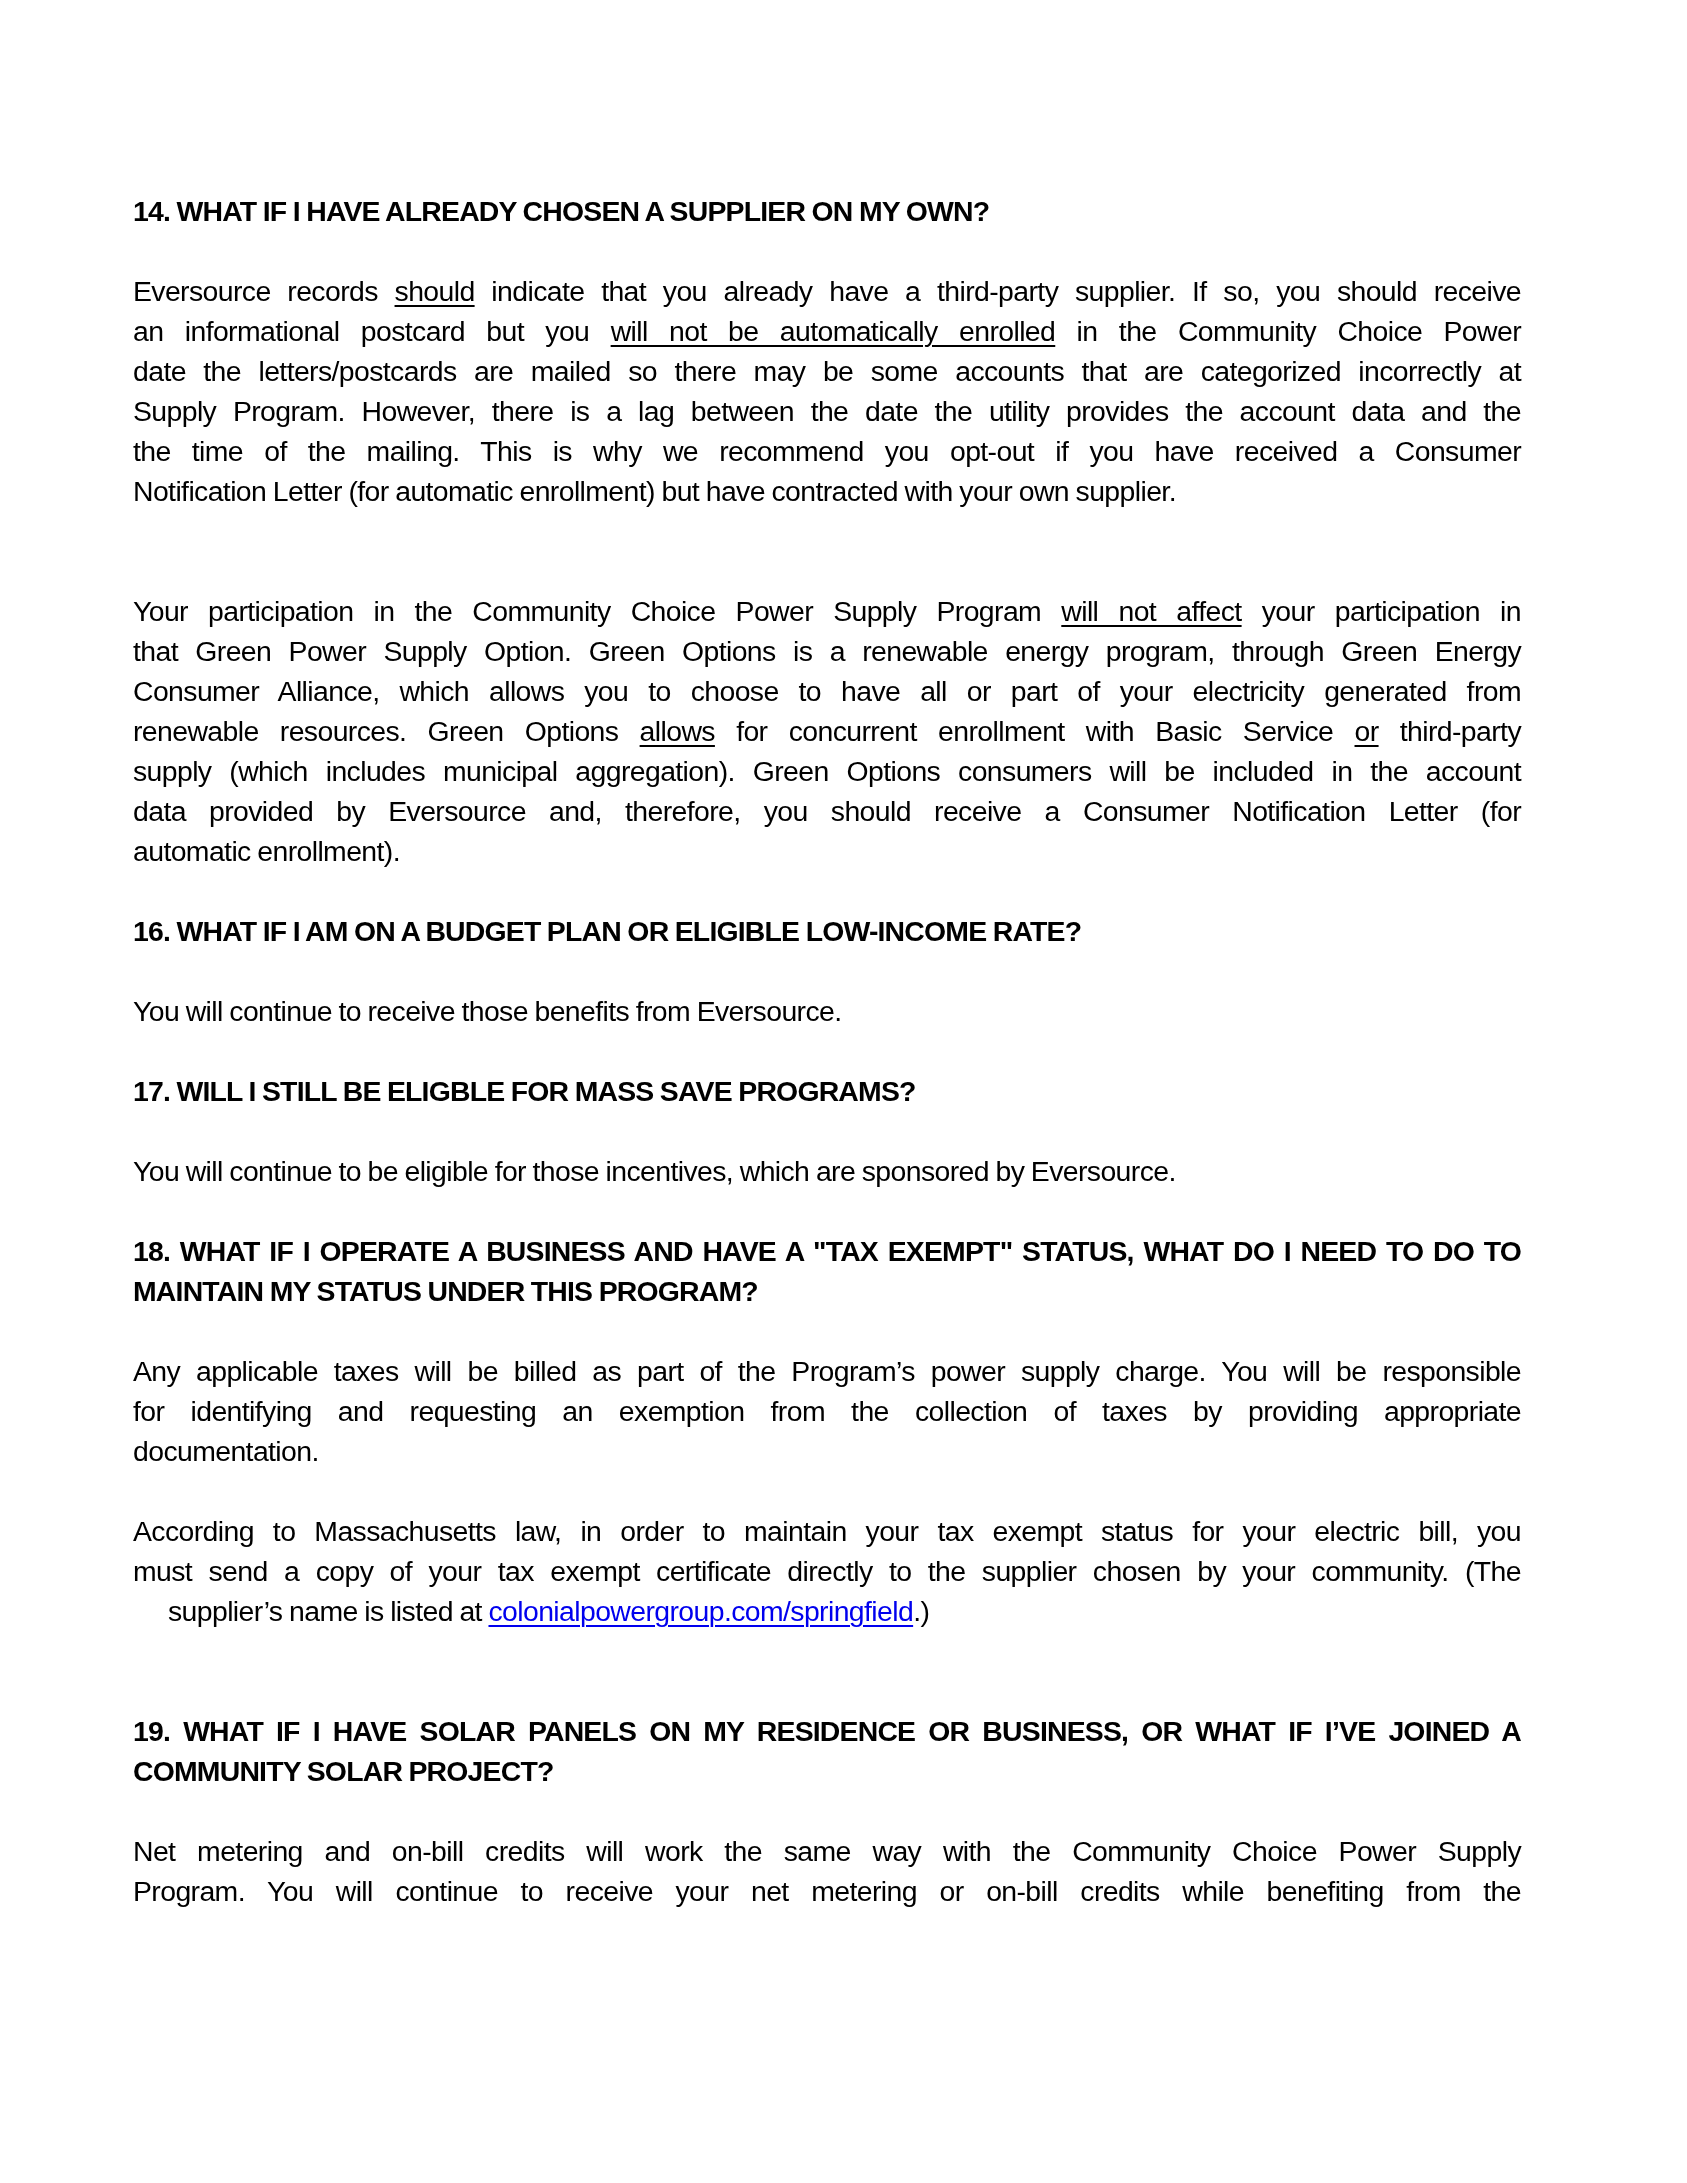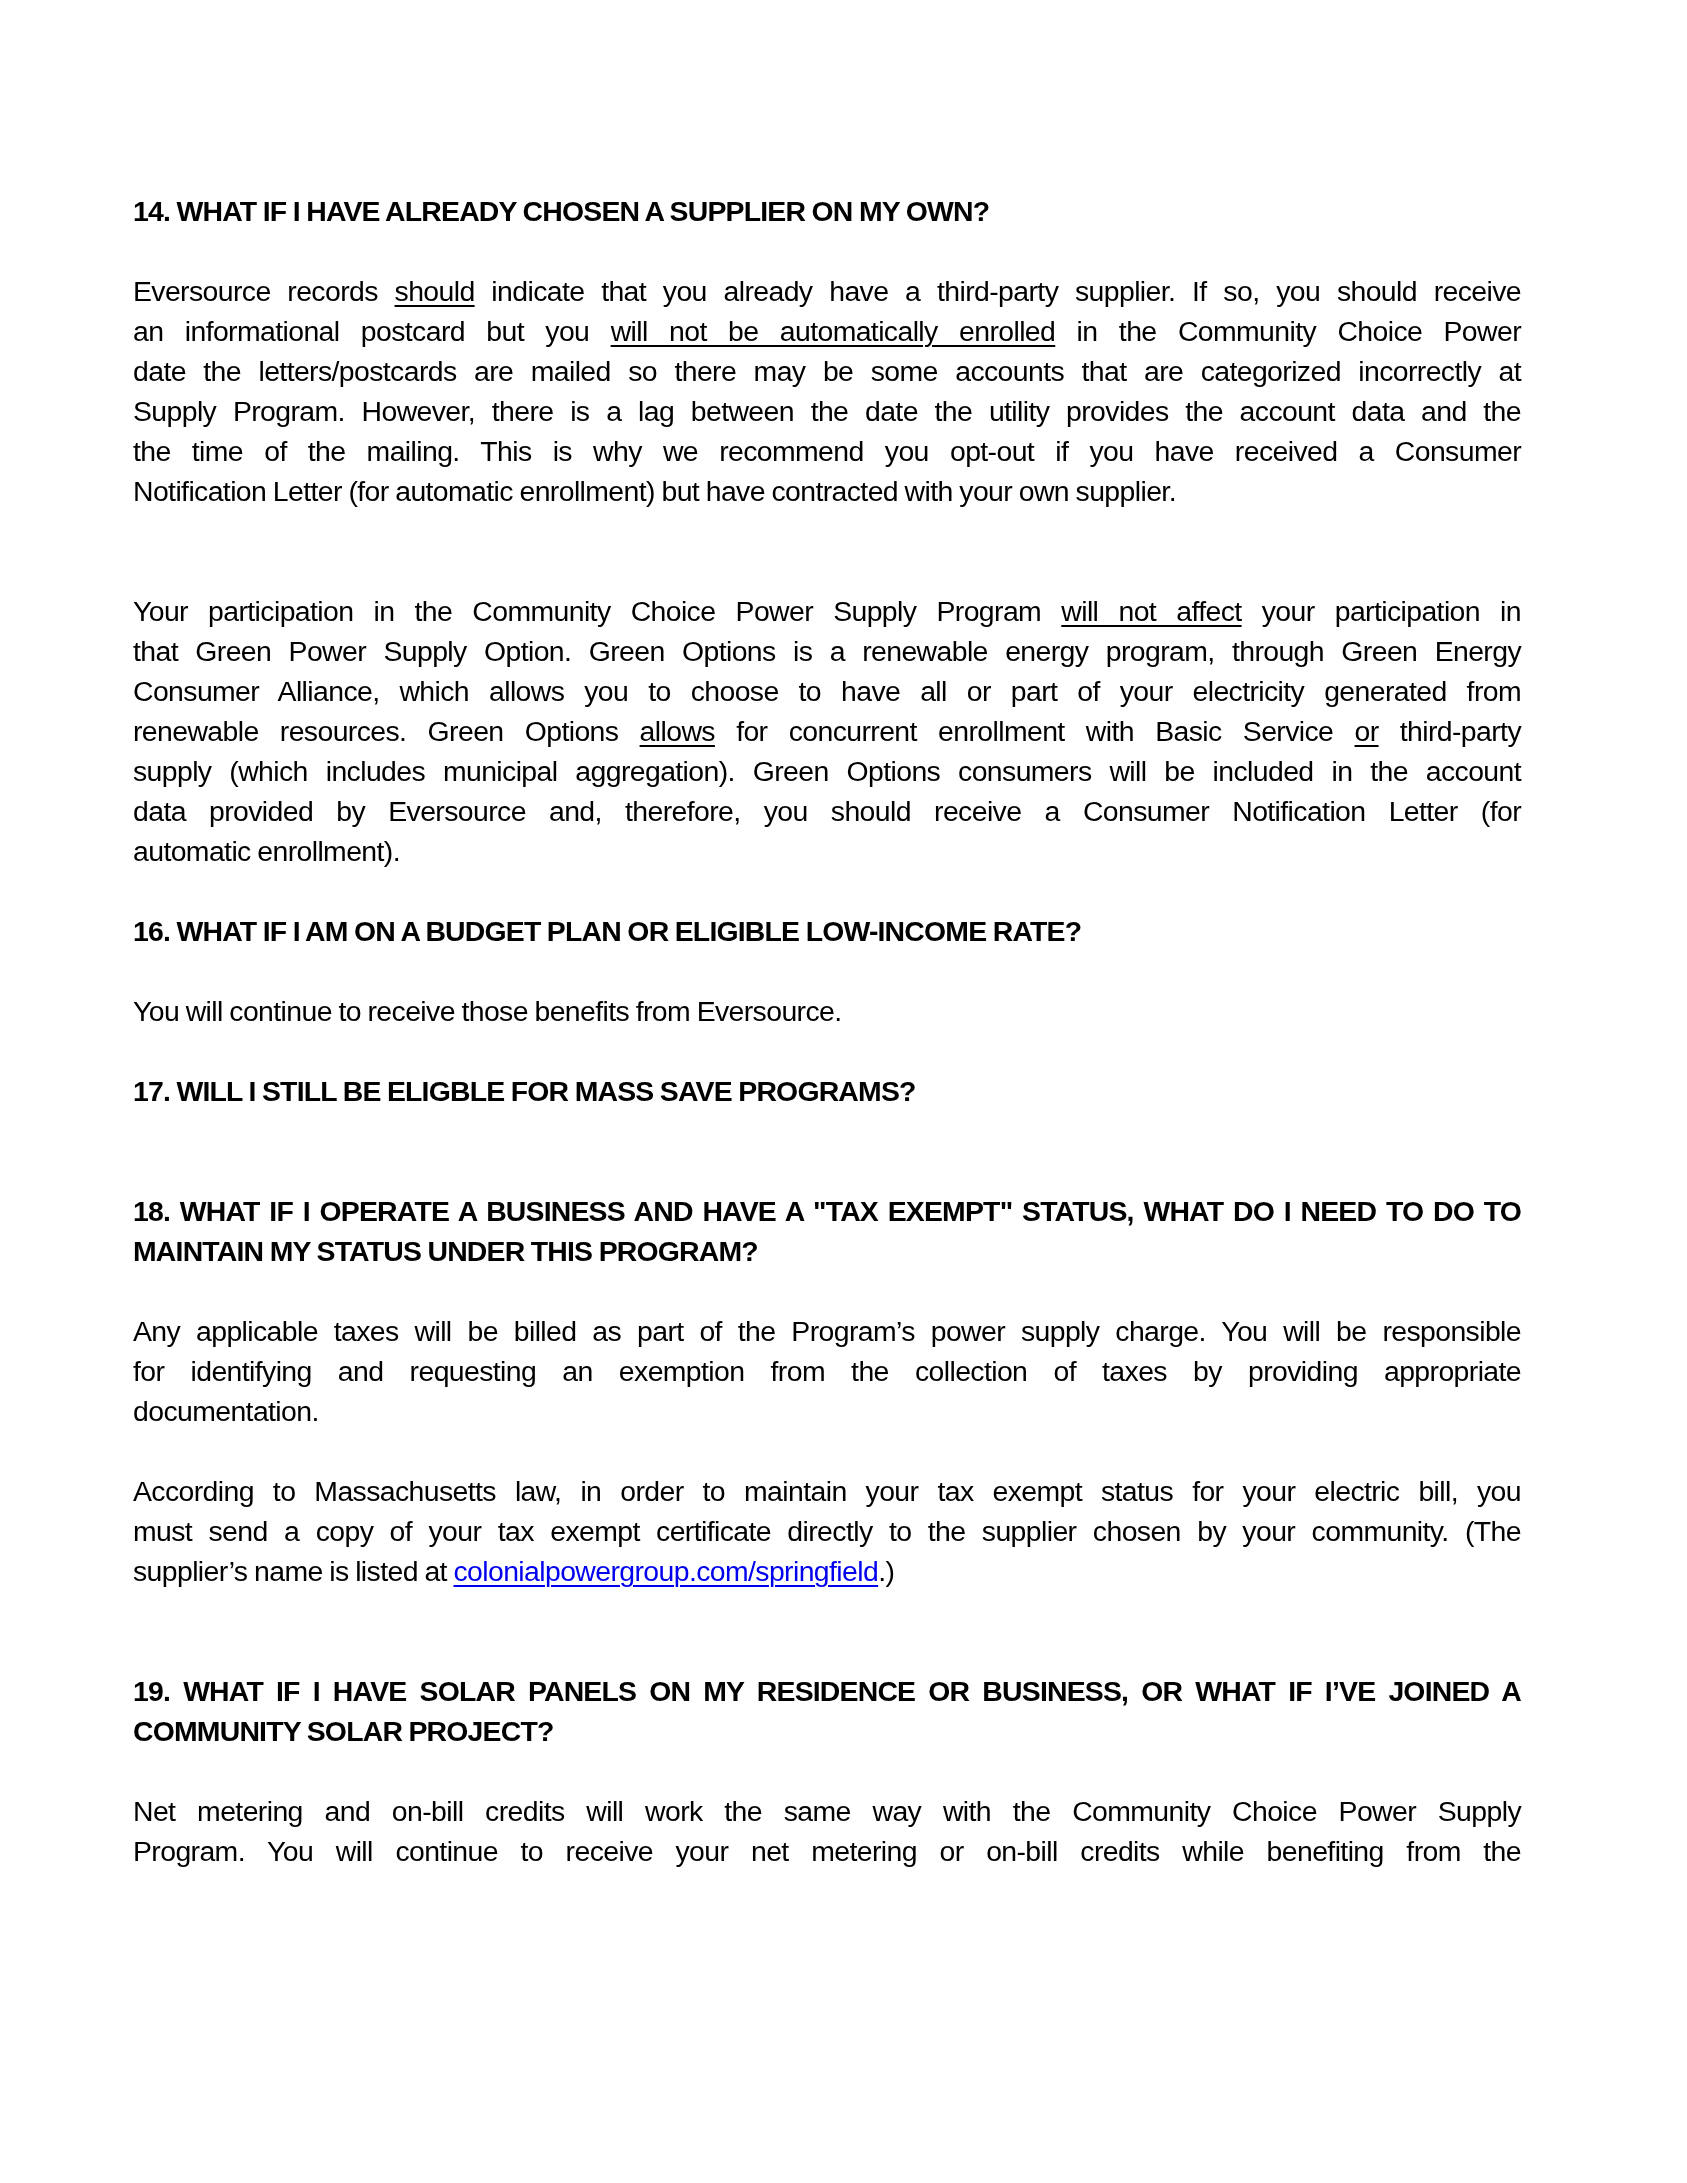--- a/index.html
+++ b/index.html
@@ -73,39 +73,42 @@
       <span class="line last" style="display: block;">You will continue to receive those benefits from Eversource.</span>
     </div>
   </section>
   <span class="blank"></span>
 
   <section>
     <div class="heading">
       <span class="line last" style="display: block;">17. WILL I STILL BE ELIGBLE FOR MASS SAVE PROGRAMS?</span>
     </div>
     <span class="blank"></span>
+    <div>
+      <span class="line last" style="display: block;">You will continue to be eligible for those incentives, which are sponsored by Eversource.</span>
+    </div>
   </section>
   <span class="blank"></span>
 
   <section>
     <div class="heading">
       <span class="line" style="display: block;">18. WHAT IF I OPERATE A BUSINESS AND HAVE A "TAX EXEMPT" STATUS, WHAT DO I NEED TO DO TO</span>
       <span class="line last" style="display: block;">MAINTAIN MY STATUS UNDER THIS PROGRAM?</span>
     </div>
     <span class="blank"></span>
     <div>
       <span class="line" style="display: block;">Any applicable taxes will be billed as part of the Program’s power supply charge. You will be responsible</span>
       <span class="line" style="display: block;">for identifying and requesting an exemption from the collection of taxes by providing appropriate</span>
       <span class="line last" style="display: block;">documentation.</span>
     </div>
     <span class="blank"></span>
     <div>
       <span class="line" style="display: block;">According to Massachusetts law, in order to maintain your tax exempt status for your electric bill, you</span>
       <span class="line" style="display: block;">must send a copy of your tax exempt certificate directly to the supplier chosen by your community. (The</span>
-      <span class="line last" style="display: block;"><span>supplier’s name is listed at </span><a class="link" href="#">colonialpowergroup.com/springfield</a><span>.)</span></span>
+      <span class="line last" style="display: block; margin-left: 35px;"><span>supplier’s name is listed at </span><a class="link" href="#">colonialpowergroup.com/springfield</a><span>.)</span></span>
     </div>
   </section>
   <span class="blank"></span>
   <span class="blank"></span>
 
   <section>
     <div class="heading">
       <span class="line" style="display: block;">19. WHAT IF I HAVE SOLAR PANELS ON MY RESIDENCE OR BUSINESS, OR WHAT IF I’VE JOINED A</span>
       <span class="line last" style="display: block;">COMMUNITY SOLAR PROJECT?</span>
     </div>

